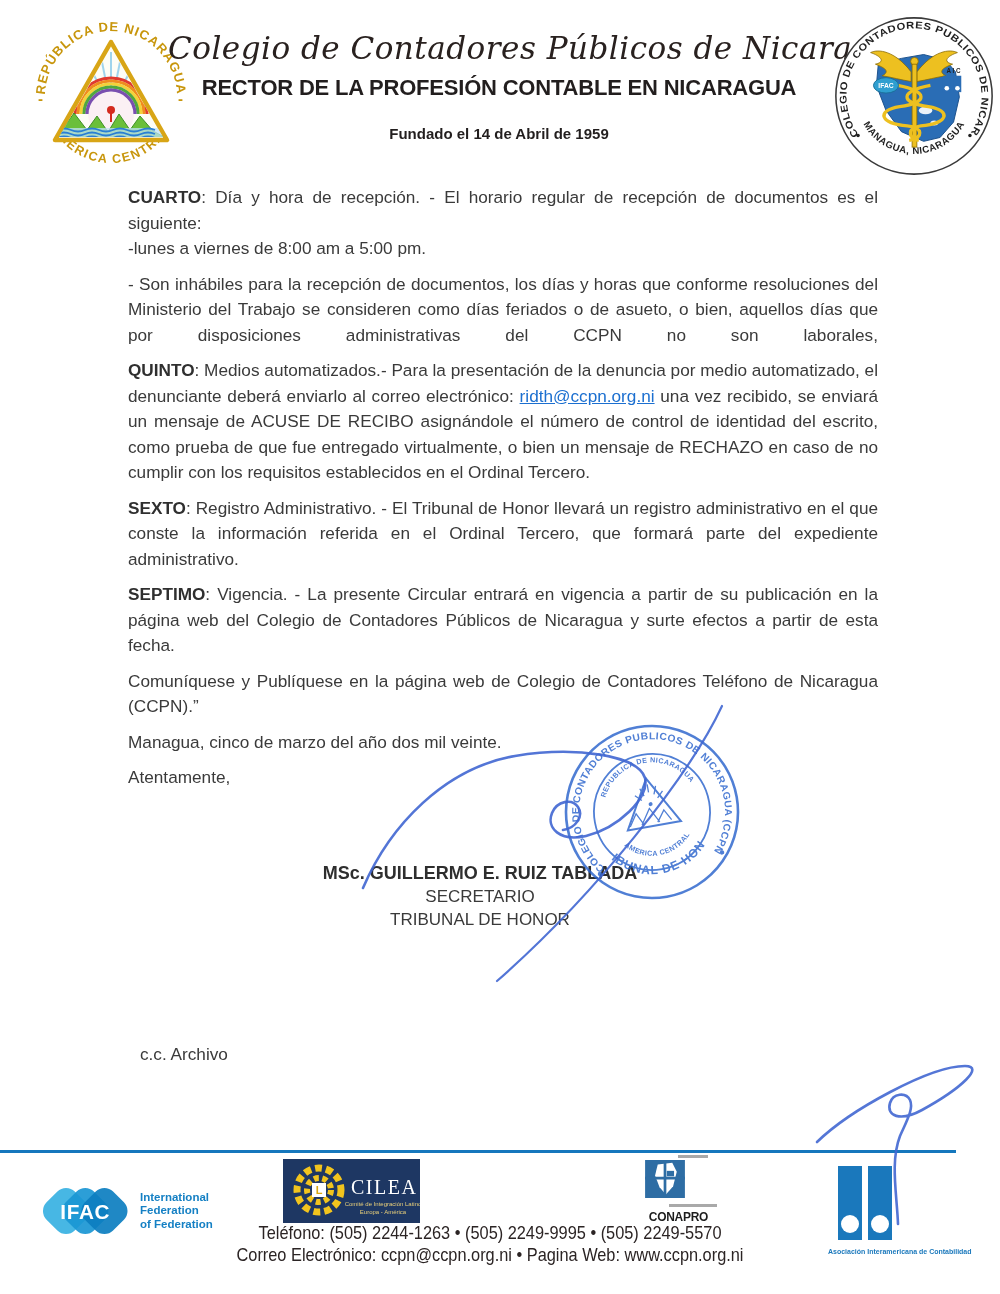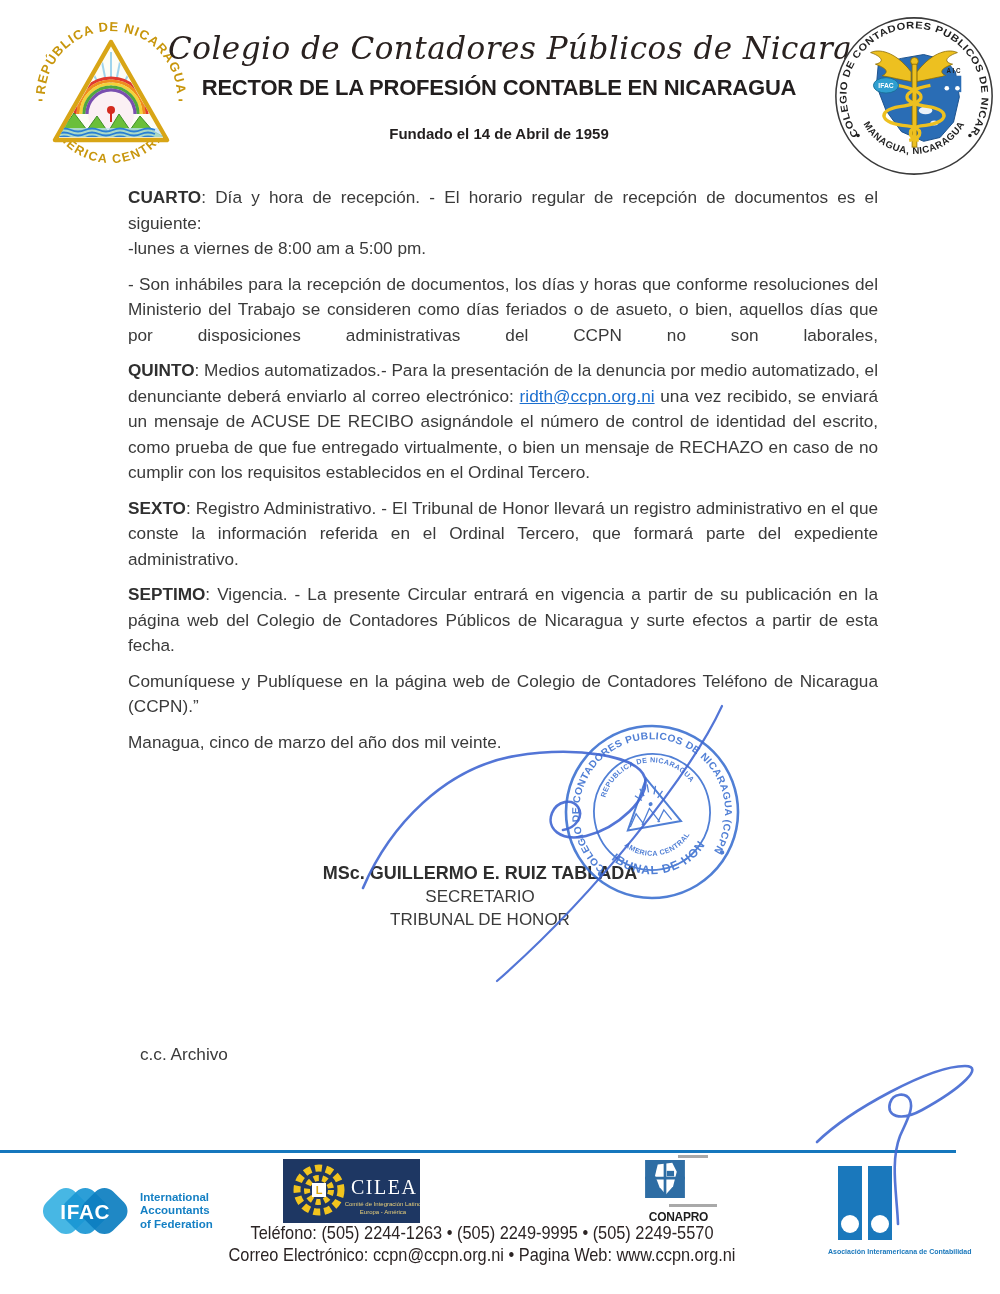--- a/index.html
+++ b/index.html
@@ -39,21 +39,21 @@
   .ifac { position:absolute; left:40px; top:1180px; display:flex; align-items:center; gap:8px; }
   .ifac-caption { color:#1580c4; font-weight:bold; font-size:11.5px; line-height:13.5px; }
   .cilea { position:absolute; left:283px; top:1159px; width:137px; height:64px; }
   .conapro { position:absolute; left:645px; top:1153px; width:96px; text-align:left; }
   .micro-bar { background:#a9a9a9; height:3px; margin:2px auto; }
   .w30 { width:30px; } .w48 { width:48px; }
   .conapro-label { font-weight:bold; font-size:13px; color:#1c1c1c; letter-spacing:-0.3px;
                    transform:scaleX(0.92); transform-origin:center; margin-top:1px; }
   .aic { position:absolute; left:828px; top:1166px; width:152px; text-align:left; }
   .aic-caption { color:#1a78bc; font-weight:bold; font-size:7px; margin-top:2px; white-space:nowrap; }
-  .contact { position:absolute; left:132px; top:1222px; width:700px; text-align:center; color:#2b2424; }
+  .contact { position:absolute; left:140px; top:1222px; width:700px; text-align:center; color:#2b2424; }
   .cline { font-size:19px; line-height:22px; transform:scaleX(0.86); transform-origin:center; white-space:nowrap; }
 </style>
 </head>
 <body>
 
 <div id="page">
 
   <svg class="seal-left" viewBox="0 0 170 170">
     <defs>
       <path id="arcTopL" d="M 20,96.5 A 66,66 0 1 1 150,96.5"></path>
@@ -142,20 +142,21 @@
   </svg>
 
   <div class="body-text">
     <p><span class="lead">CUARTO</span><span>: Día y hora de recepción. - El horario regular de recepción de documentos es el siguiente:</span><br><span>-lunes a viernes de 8:00 am a 5:00 pm.</span></p>
     <p class="stretch">- Son inhábiles para la recepción de documentos, los días y horas que conforme resoluciones del Ministerio del Trabajo se consideren como días feriados o de asueto, o bien, aquellos días que por disposiciones administrativas del CCPN no son laborales,</p>
     <p><span class="lead">QUINTO</span><span>: Medios automatizados.- Para la presentación de la denuncia por medio automatizado, el denunciante deberá enviarlo al correo electrónico: </span><a class="email-link">ridth@ccpn.org.ni</a><span> una vez recibido, se enviará un mensaje de ACUSE DE RECIBO asignándole el número de control de identidad del escrito, como prueba de que fue entregado virtualmente, o bien un mensaje de RECHAZO en caso de no cumplir con los requisitos establecidos en el Ordinal Tercero.</span></p>
     <p><span class="lead">SEXTO</span><span>: Registro Administrativo. - El Tribunal de Honor llevará un registro administrativo en el que conste la información referida en el Ordinal Tercero, que formará parte del expediente administrativo.</span></p>
     <p><span class="lead">SEPTIMO</span><span>: Vigencia. - La presente Circular entrará en vigencia a partir de su publicación en la página web del Colegio de Contadores Públicos de Nicaragua y surte efectos a partir de esta fecha.</span></p>
     <p>Comuníquese y Publíquese en la página web de Colegio de Contadores Teléfono de Nicaragua (CCPN).”</p>
     <p>Managua, cinco de marzo del año dos mil veinte.</p>
+    <p>Atentamente,</p>
   </div>
 
   <div class="sig-block">
     <div class="sig-name">MSc. GUILLERMO E. RUIZ TABLADA</div>
     <div>SECRETARIO</div>
     <div>TRIBUNAL DE HONOR</div>
   </div>
 
   <svg class="stamp" viewBox="0 0 200 205">
     <defs>
@@ -198,21 +199,21 @@
 
   <div class="ifac">
     <svg width="92" height="62" viewBox="0 0 120 80">
       <rect x="8" y="14" width="52" height="52" rx="16" transform="rotate(45 34 40)" fill="#37b1e2" opacity="0.92"></rect>
       <rect x="33" y="14" width="52" height="52" rx="16" transform="rotate(45 59 40)" fill="#1a96d4" opacity="0.92"></rect>
       <rect x="58" y="14" width="52" height="52" rx="16" transform="rotate(45 84 40)" fill="#0c7ec0" opacity="0.92"></rect>
       <text x="59" y="50" font-size="27" font-weight="bold" fill="#ffffff" text-anchor="middle" letter-spacing="1">IFAC</text>
     </svg>
     <div class="ifac-caption">
       <div>International</div>
-      <div>Accountants</div>
+      <div>Federation</div>
       <div>of Federation</div>
     </div>
   </div>
 
   <svg class="cilea" viewBox="0 0 137 64">
     <rect width="137" height="64" fill="#1e3763"></rect>
     <circle cx="36" cy="31" r="22" fill="none" stroke="#f2c41d" stroke-width="7" stroke-dasharray="7 4"></circle>
     <circle cx="36" cy="31" r="12" fill="none" stroke="#f2c41d" stroke-width="6" stroke-dasharray="5 3.5"></circle>
     <rect x="29" y="24" width="14" height="14" fill="#ffffff"></rect>
     <text x="36" y="35" font-size="11" font-weight="bold" fill="#d9a60f" text-anchor="middle">L</text>

